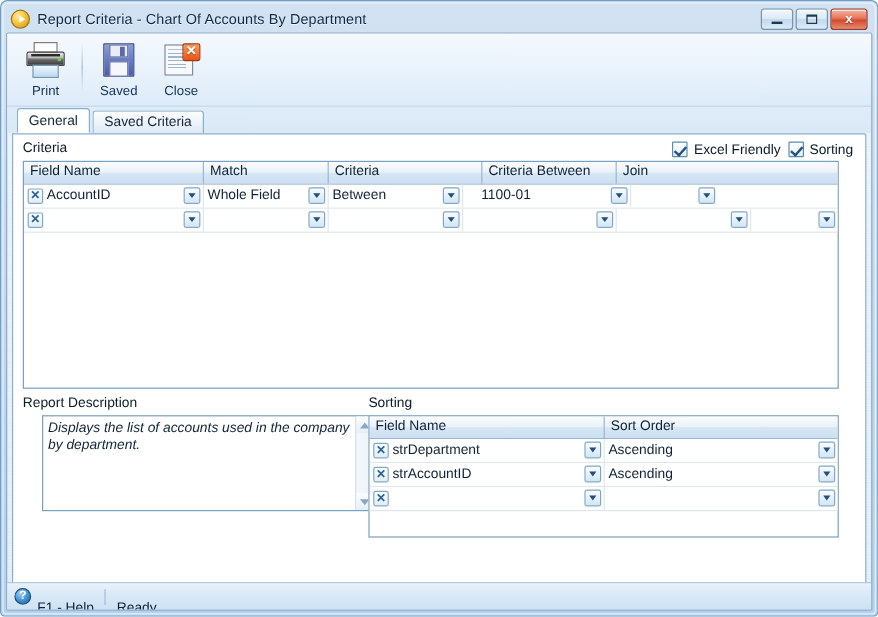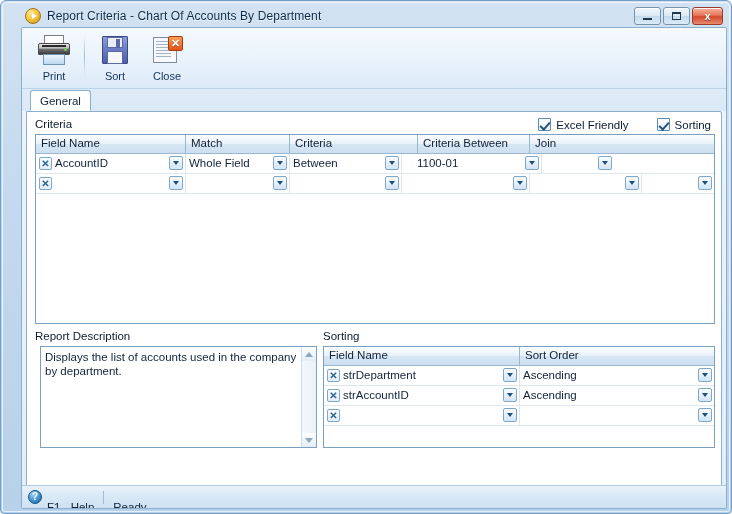--- a/index.html
+++ b/index.html
@@ -17,21 +17,21 @@
   
   #window {
     position: relative;
     width: 732px;
     height: 514px;
     box-sizing: border-box;
     background: linear-gradient(to bottom, #d2e2f2 0%, #c3d9ef 40%, #b7d1ea 100%);
     border: 1px solid #6f9fc8;
     border-radius: 6px 6px 4px 4px;
     overflow: hidden;
-    padding: 4px 4px 4px 20px;
+    padding: 4px 4px 4px 4px;
   }
   #window::before {
     content: "";
     position: absolute;
     inset: 1px;
     border-radius: 5px 5px 3px 3px;
     border: 1px solid rgba(255,255,255,0.65);
     pointer-events: none;
   }
 
@@ -196,21 +196,21 @@
     border-radius: 0 2px 2px 2px;
     box-sizing: border-box;
     overflow: hidden;
   }
 
   .opts-row {
     position: absolute;
     right: 10px; top: 6px;
     display: flex;
     align-items: center;
-    gap: 28px;
+    gap: 6px;
   }
   .opt { display: flex; align-items: center; gap: 5px; cursor: default; }
   .opt .txt { font-size: 11.5px; color: #0b1c2e; }
   .cbx {
     width: 13px; height: 13px; flex: none;
     box-sizing: border-box;
     border: 1px solid #5a8cb3;
     background: linear-gradient(to bottom, #ffffff 0%, #e6f0fa 100%);
     position: relative;
     border-radius: 1px;
@@ -412,37 +412,40 @@
       </div>
 
       <div class="tsep"></div>
 
       <div class="tbtn">
         <div class="icon-box">
           <span class="fl-body"></span>
           <span class="fl-shut"></span>
           <span class="fl-lbl"></span>
         </div>
-        <span class="label">Sort</span>
+        <span class="label">Saved</span>
       </div>
 
       <div class="tbtn">
         <div class="icon-box">
           <span class="cl-sheet"></span>
           <span class="cl-lines"></span>
           <span class="cl-badge">✕</span>
         </div>
         <span class="label">Close</span>
       </div>
 
     </div>
 
     <div id="tabstrip">
       <div class="tab active">
         <span>General</span>
+      </div>
+      <div class="tab">
+        <span>Saved Criteria</span>
       </div>
     </div>
 
     <div id="tabpage">
 
       <div class="opts-row">
         <div class="opt">
           <span class="cbx on"></span>
           <span class="txt">Excel Friendly</span>
         </div>
@@ -511,21 +514,21 @@
           </div>
           <div class="gc" style="width:72px;">
             <span class="cellval"></span>
             <span class="ddbtn"></span>
           </div>
         </div>
       </div>
 
       <div class="grp-label" style="left:8px; top:218px;">Report Description</div>
 
-      <div class="descbox" style="left:13px; top:234px; width:277px; height:102px;">
+      <div class="descbox" style="left:24px; top:234px; width:277px; height:80px;font-style:italic;">
         <div class="desctext">Displays the list of accounts used in the company by department.</div>
         <div class="vsb">
           <div class="vsb-arrow up">
               <span class="arw u"></span>
             </div>
           <div class="vsb-arrow dn">
               <span class="arw d"></span>
             </div>
         </div>
       </div>

